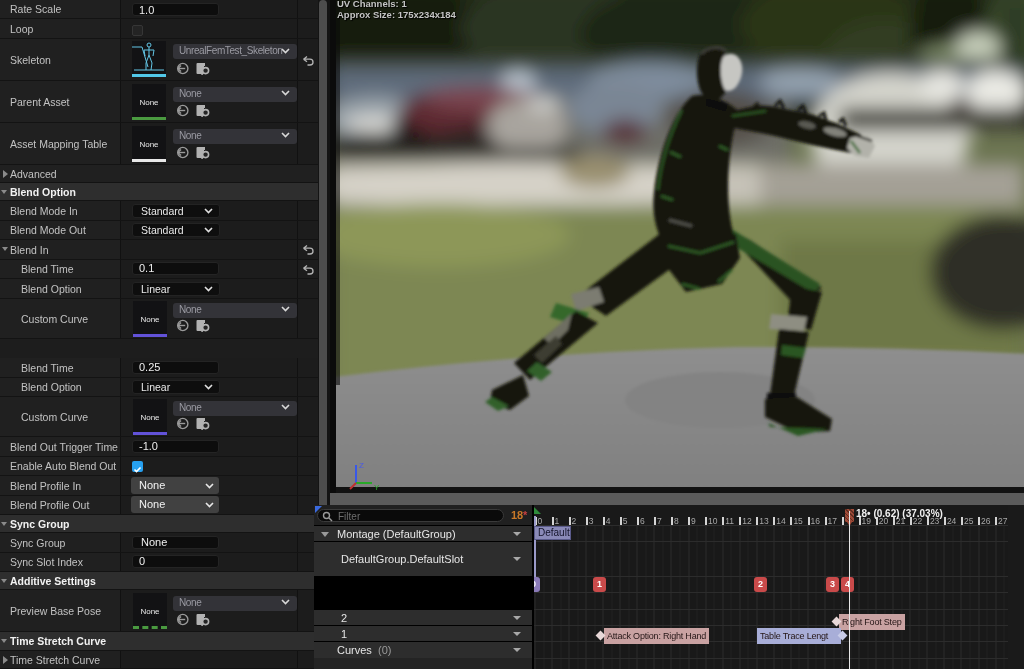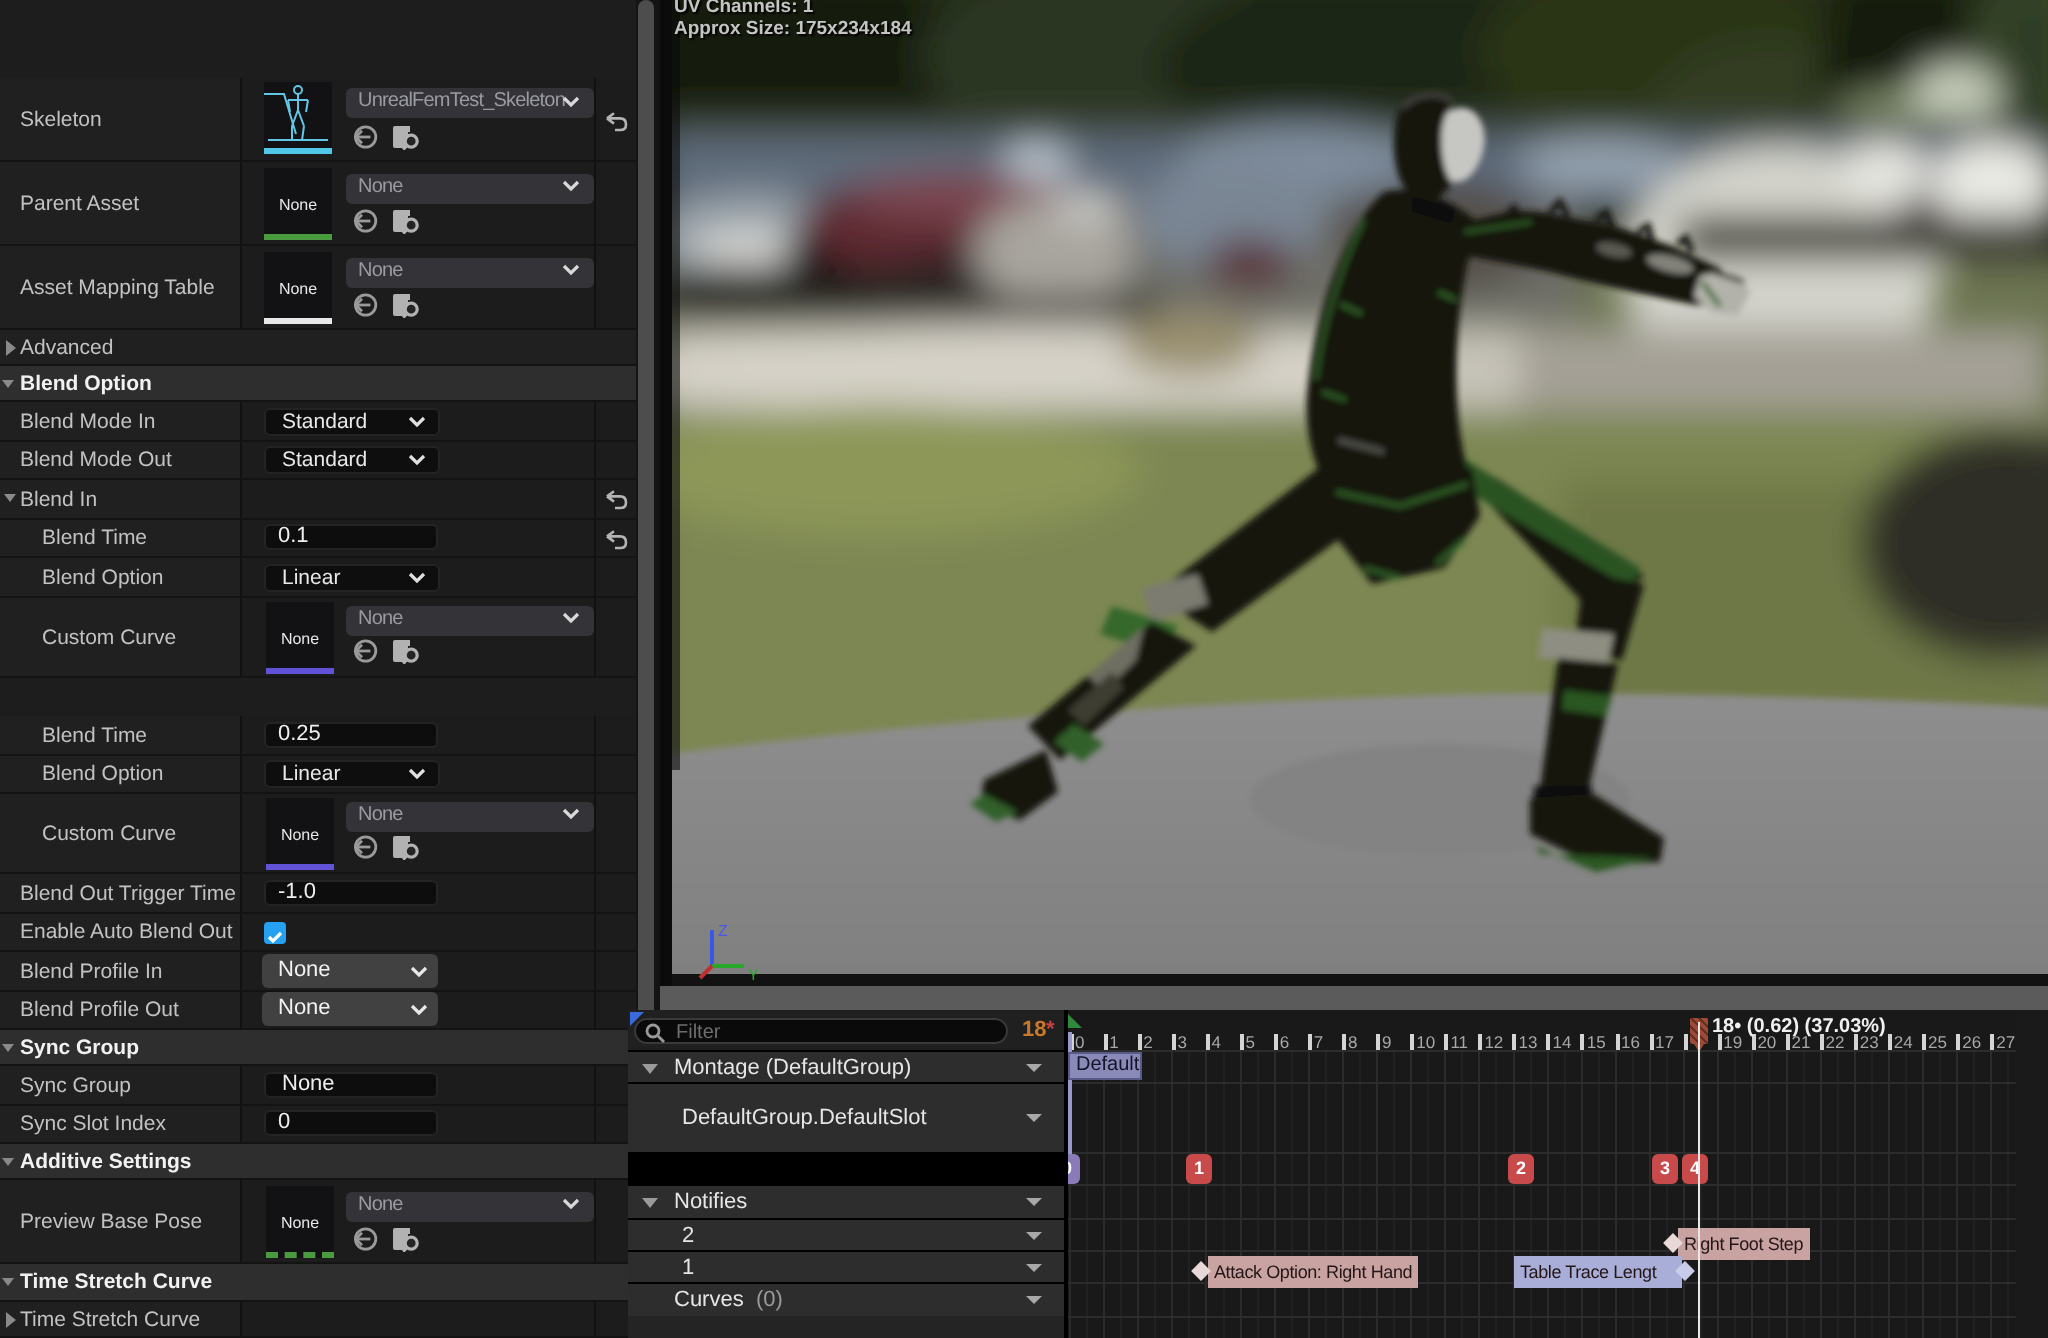--- a/index.html
+++ b/index.html
@@ -26,20 +26,32 @@
 .btri{position:absolute;left:7px;top:50%;margin-top:-2px;width:0;height:0;border-left:4px solid transparent;border-right:4px solid transparent;border-top:5px solid #9a9a9a}
 #tl{position:absolute;left:220px;top:0;width:474px;height:164px;background:#191919;overflow:hidden}
 .tick{position:absolute;width:2px;height:8px;background:#d4d4d4}
 .tnum{position:absolute;font-size:8.5px;color:#a8a8a8}
 .nmark{position:absolute;width:13px;height:15px;border-radius:3px;color:#fff;font-size:9px;font-weight:bold;text-align:center;line-height:15px}
 .ntag{position:absolute;height:16px;font-size:9px;color:#241616;line-height:16px;white-space:nowrap;letter-spacing:-0.2px;overflow:hidden}
 </style></head>
 <body>
 <div id="root">
 <div id="details">
+      <div class="r" style="top:0px;height:19px">
+        <div class="vc"></div>
+        <div class="rc"></div>
+        <span class="lbl" style="left:10px">Rate Scale</span>
+        <div class="tin" style="top:3px;line-height:12px">1.0</div>
+      </div>
+      <div class="r" style="top:19px;height:20px">
+        <div class="vc"></div>
+        <div class="rc"></div>
+        <span class="lbl" style="left:10px">Loop</span>
+        <div class="cb" style="top:6px"></div>
+      </div>
       <div class="r" style="top:39px;height:42px">
         <div class="vc"></div>
         <div class="rc"></div>
         <span class="lbl" style="left:10px">Skeleton</span>
         <div class="thumb" style="top:2px;border-bottom:3px solid #52c8e8"><svg width="34" height="33" viewBox="0 0 34 33">
             <g stroke="#63c6e6" stroke-width="1" fill="none">
               <path d="M0 6 L10 6 L16 26"></path>
               <circle cx="17" cy="4" r="2"></circle>
               <path d="M17 6 L17 14 M12 9 L22 9 M12 9 L13 15 M22 9 L21 15 M17 14 L14 22 M17 14 L20 22 M14 22 L14 29 M20 22 L19 29"></path>
               <path d="M2 29 L32 29" stroke-width="1"></path>
@@ -454,25 +466,20 @@
       <span style="position:absolute;left:209px;top:4px;font-size:11px;font-weight:bold;color:#c84040">*</span>
       <div class="brow" style="top:37px;height:34px">
         <span class="bl" style="left:27px">DefaultGroup.DefaultSlot</span>
         <div class="bchev"></div>
       </div>
       <div class="brow" style="top:21px;height:15px">
         <div class="btri"></div>
         <span class="bl" style="left:23px">Montage (DefaultGroup)</span>
         <div class="bchev"></div>
       </div>
-      <div class="brow" style="top:88px;height:16px">
-        <div class="btri"></div>
-        <span class="bl" style="left:23px">Notifies</span>
-        <div class="bchev"></div>
-      </div>
       <div class="brow" style="top:105px;height:15px">
         <span class="bl" style="left:27px">2</span>
         <div class="bchev"></div>
       </div>
       <div class="brow" style="top:121px;height:15px">
         <span class="bl" style="left:27px">1</span>
         <div class="bchev"></div>
       </div>
       <div class="brow" style="top:137px;height:16px">
         <span class="bl" style="left:23px">Curves&nbsp;&nbsp;<span style="color:#9a9a9a">(0)</span></span>

